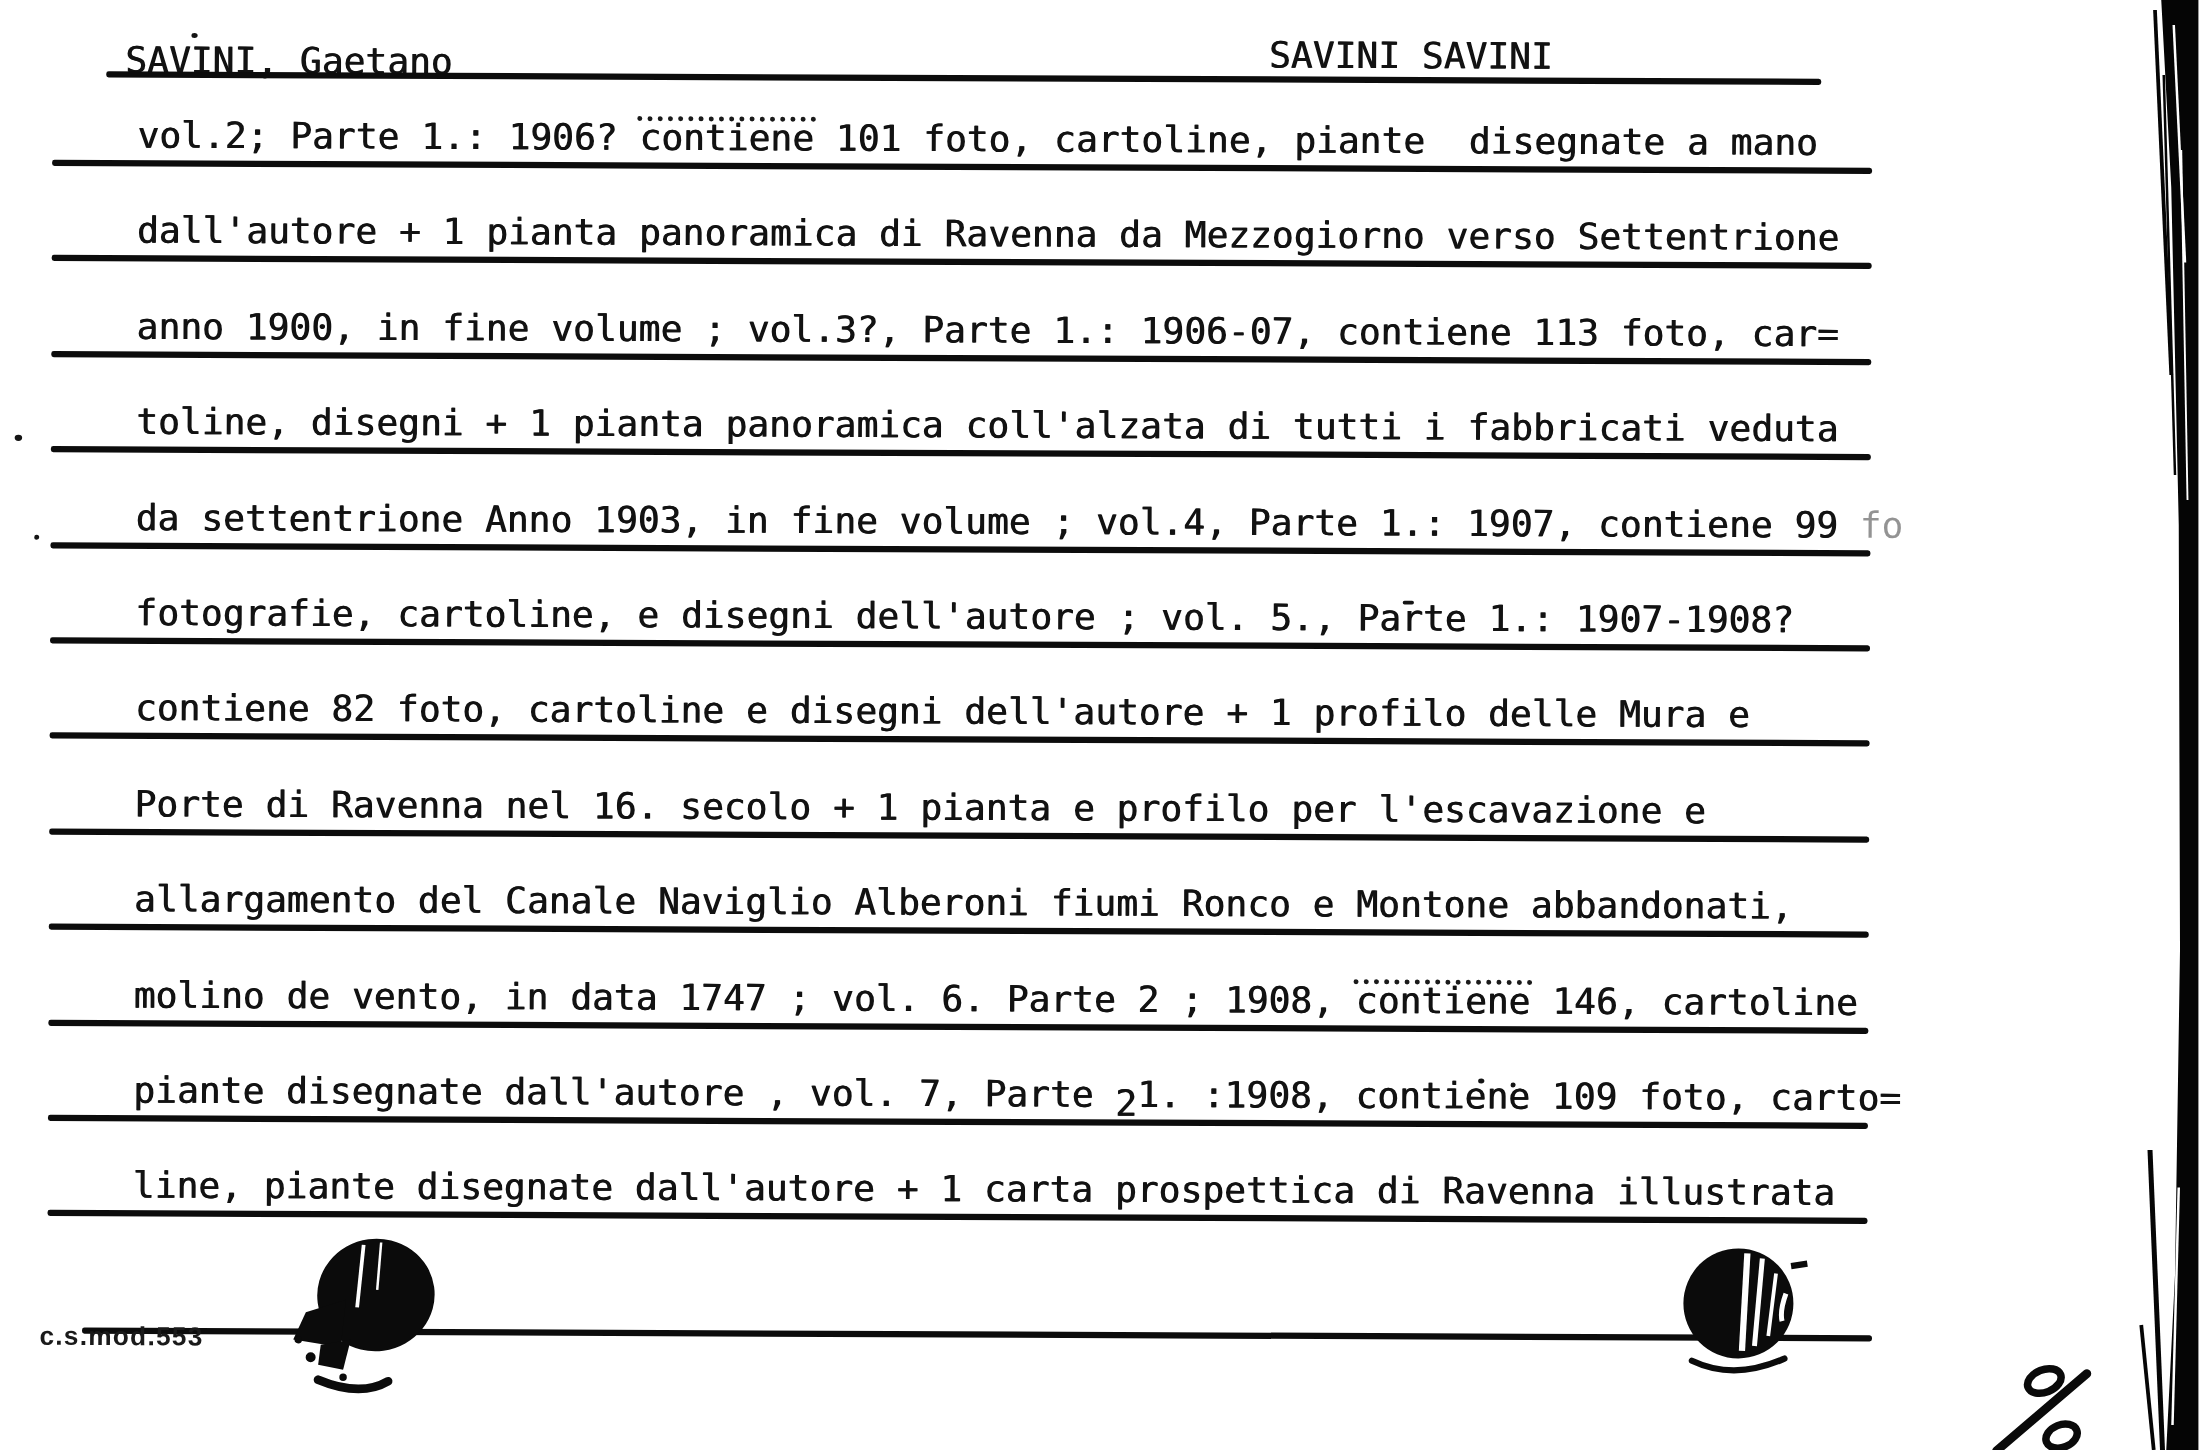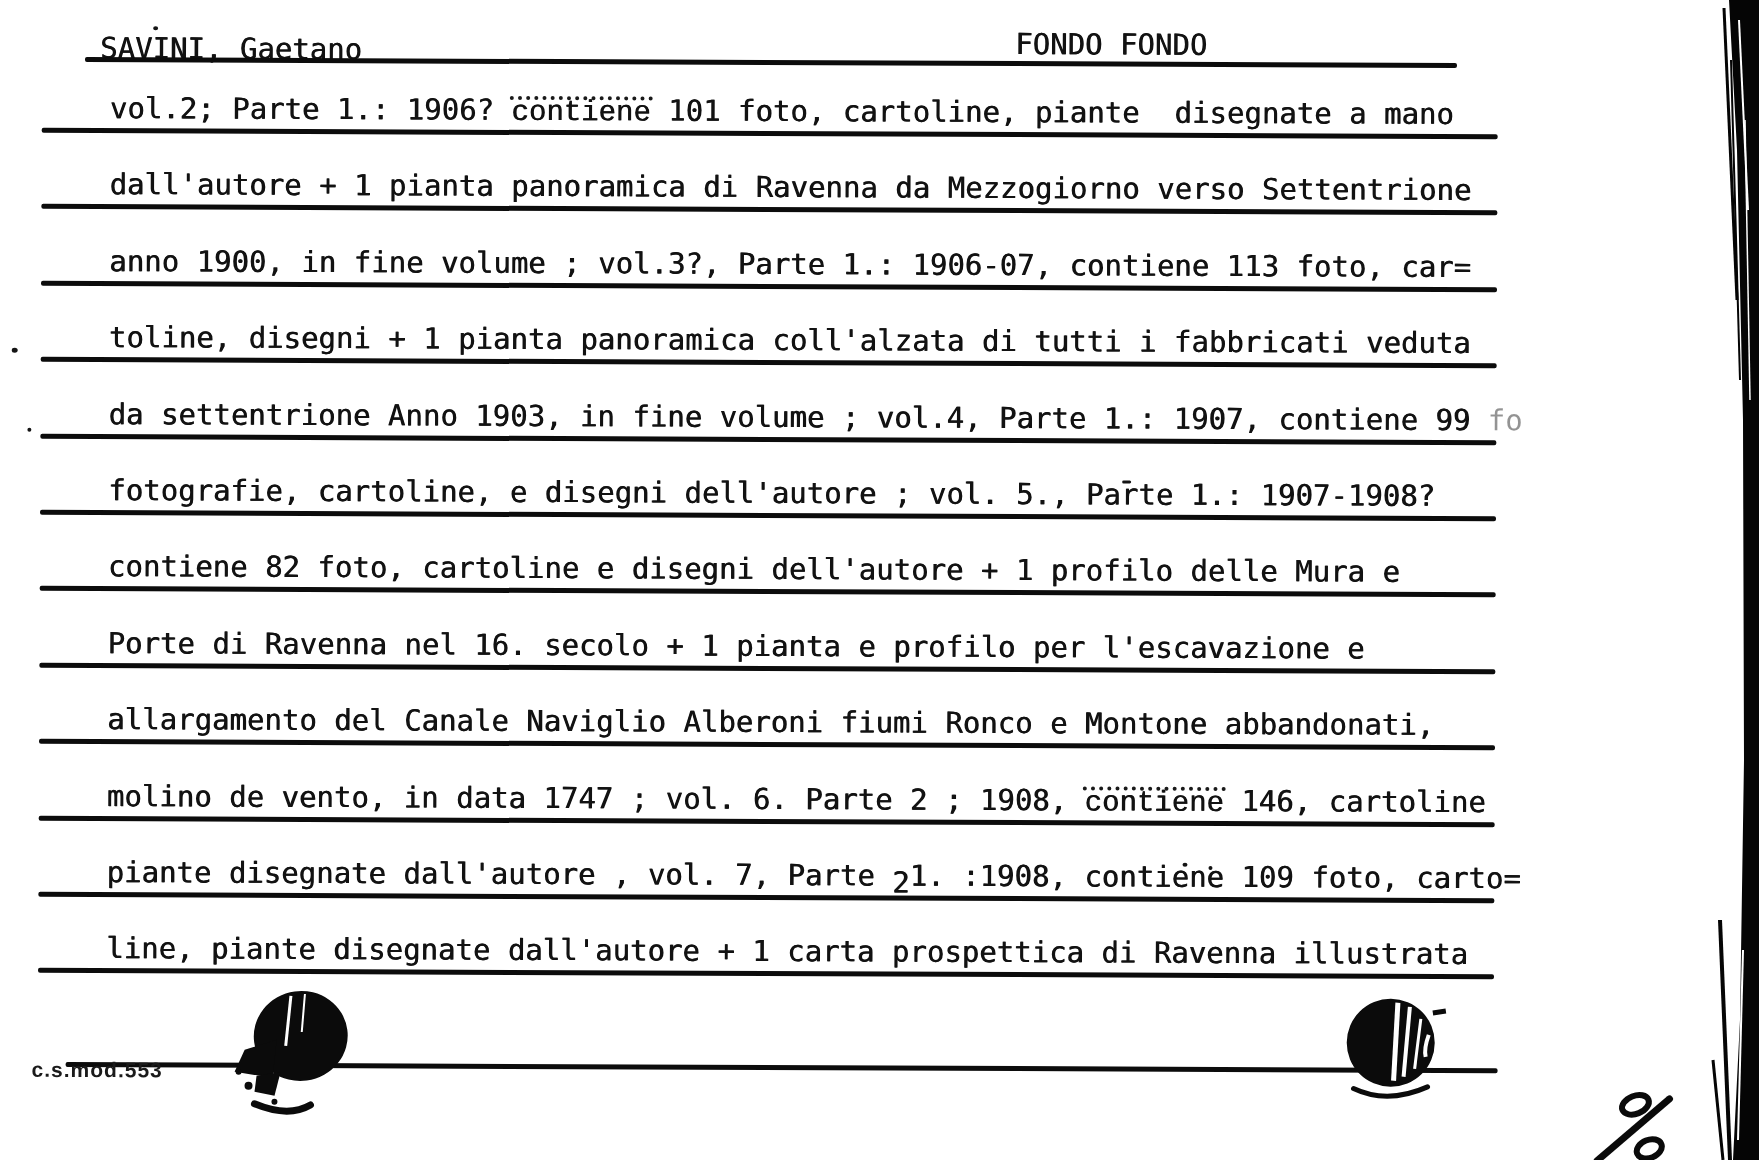--- a/index.html
+++ b/index.html
@@ -24,42 +24,42 @@
   .text-row{
     position:absolute;left:110px;
     white-space:pre;
     font:29px/34px "DejaVu Sans Mono", monospace;
     color:#121212;
     text-shadow:0.6px 0 0 #121212;
   }
   .rule{
     position:absolute;height:5px;background:#0c0c0c;border-radius:2px;
   }
-  .overdots{position:relative;font-family:Liberation Mono, monospace;}
+  .overdots{position:relative;}
   .overdots::after{
     content:"";position:absolute;left:-2px;right:-2px;top:0px;
     border-top:4px dotted #1a1a1a;
   }
   .faint{opacity:0.45;text-shadow:none;}
   .sub{position:relative;top:7px;}
   .speck{position:absolute;background:#141414;border-radius:50%;}
   .form-number{
     position:absolute;left:36px;top:1058px;
     font:bold 21px/24px "Liberation Sans", sans-serif;
     letter-spacing:1px;color:#1a1a1a;
   }
   svg{position:absolute;display:block;}
 </style>
 </head>
 <body>
 
 <div class="sheet">
 
   <div class="typed" style="left:100px;top:31px;">SAVINI, Gaetano</div>
-  <div class="typed" style="left:1015px;top:23px;">FONDO FONDO</div>
+  <div class="typed" style="left:1015px;top:23px;">SAVINI SAVINI</div>
   <div class="rule" style="left:85px;top:57px;width:1372px;"></div>
 
   <div id="rows">
       <div class="text-row" style="top: 91px;"><span>vol.2; Parte 1.: 1906? </span><span class="overdots">contiene</span><span> 101 foto, cartoline, piante  disegnate a mano</span></div>
       <div class="rule" style="top: 128px; left: 42px; width: 1456px;"></div>
       <div class="text-row" style="top: 167.4px;"><span>dall'autore + 1 pianta panoramica di Ravenna da Mezzogiorno verso Settentrione</span></div>
       <div class="rule" style="top: 204.4px; left: 42px; width: 1456px;"></div>
       <div class="text-row" style="top: 243.8px;"><span>anno 1900, in fine volume ; vol.3?, Parte 1.: 1906-07, contiene 113 foto, car=</span></div>
       <div class="rule" style="top: 280.8px; left: 42px; width: 1456px;"></div>
       <div class="text-row" style="top: 320.2px;"><span>toline, disegni + 1 pianta panoramica coll'alzata di tutti i fabbricati veduta</span></div>

